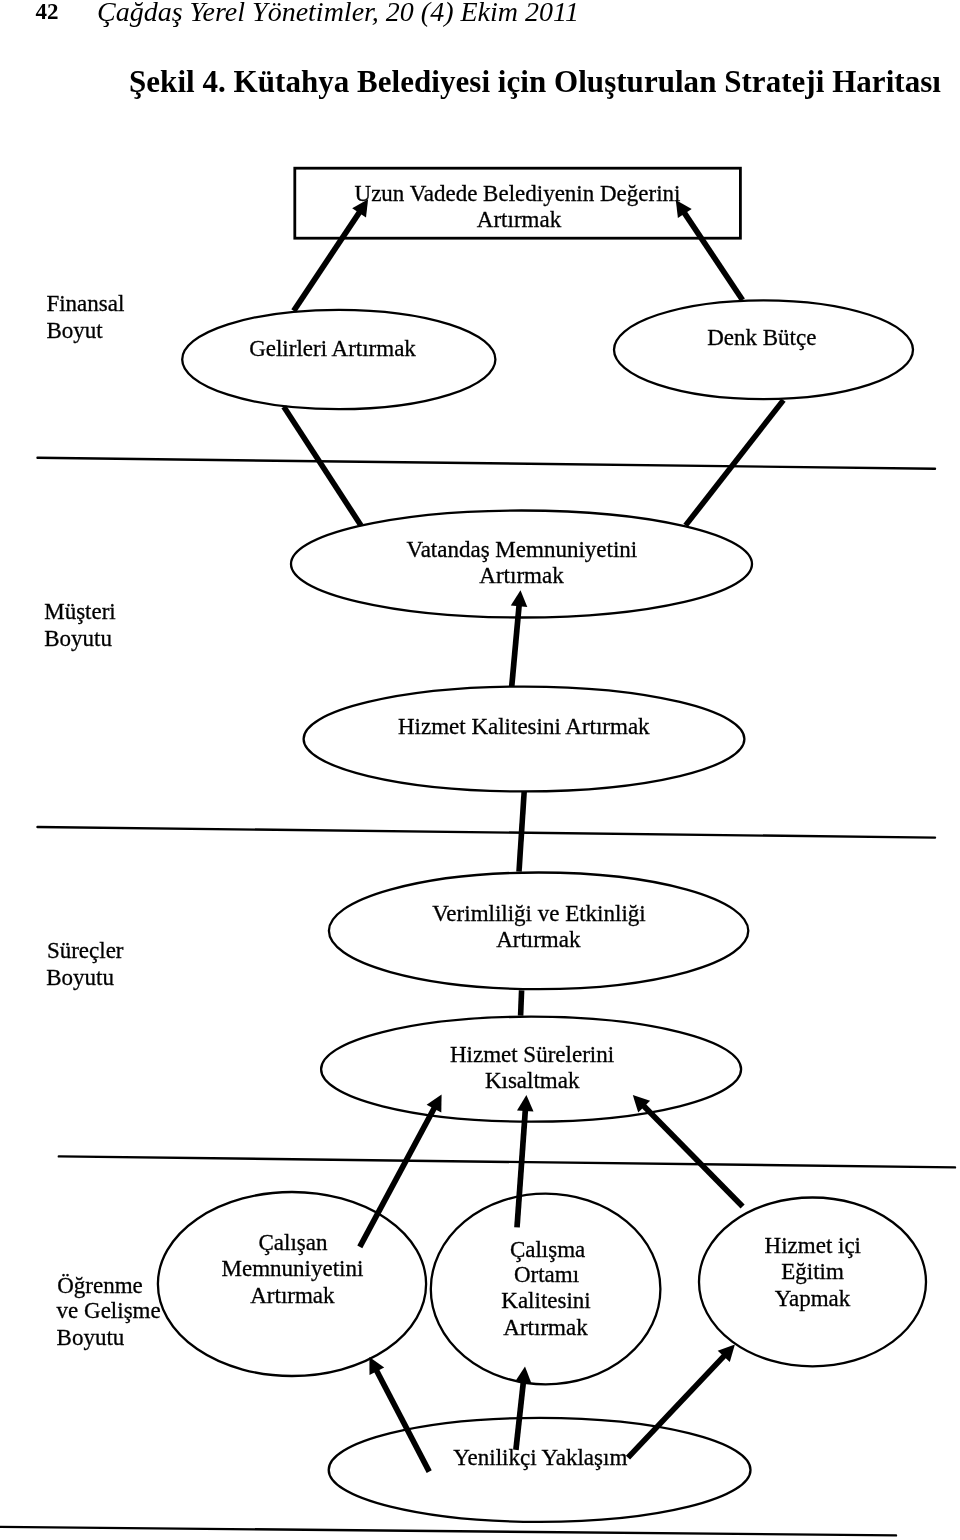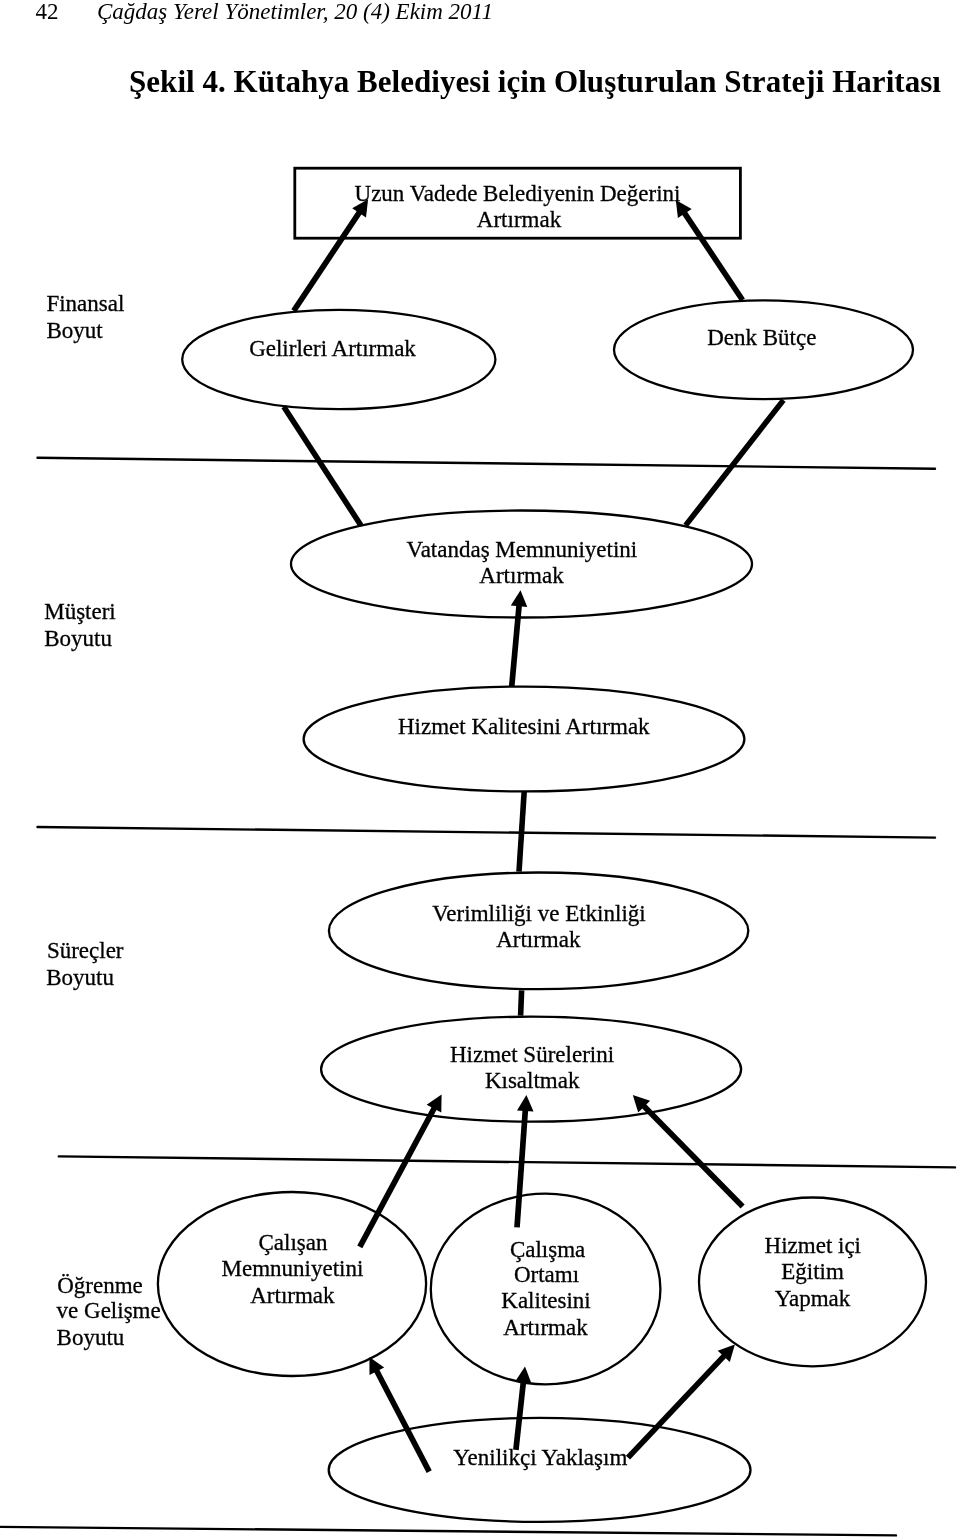--- a/index.html
+++ b/index.html
@@ -2,22 +2,22 @@
 <html><head>
 <meta charset="utf-8">
 <title>Strateji Haritasi</title>
 <style>
   html,body{margin:0;padding:0;background:#ffffff;}
   body{width:960px;height:1540px;position:relative;overflow:hidden;
        font-family:"Liberation Serif",serif;color:#000;}
   
   .page{position:absolute;inset:0;filter:grayscale(1);}
   #runhead{position:absolute;left:0;top:0;width:960px;height:40px;}
-  #runhead .pgno{position:absolute;left:35.5px;top:-0.5px;font-size:23px;font-weight:400;line-height:24px;}
-  #runhead .jrnl{position:absolute;left:97px;top:0px;font-size:23px;font-style:italic;line-height:24px;}
+  #runhead .pgno{position:absolute;left:35.5px;top:-0.5px;font-size:23px;font-weight:700;line-height:24px;}
+  #runhead .jrnl{position:absolute;left:97px;top:0px;font-size:28px;font-style:italic;line-height:24px;}
   #figtitle{position:absolute;left:55px;top:63.5px;width:960px;text-align:center;
             font-size:31px;font-weight:700;line-height:36px;letter-spacing:0.04px;}
   svg.diagram{position:absolute;left:0;top:0;width:960px;height:1540px;}
   .nodetext{font-family:"Liberation Serif",serif;font-size:23px;text-anchor:middle;fill:#000;
              stroke:#000;stroke-width:0.3;paint-order:stroke fill;}
   .perspective{font-family:"Liberation Serif",serif;font-size:23px;fill:#000;
                stroke:#000;stroke-width:0.3;paint-order:stroke fill;}
 </style>
 </head>
 <body>

